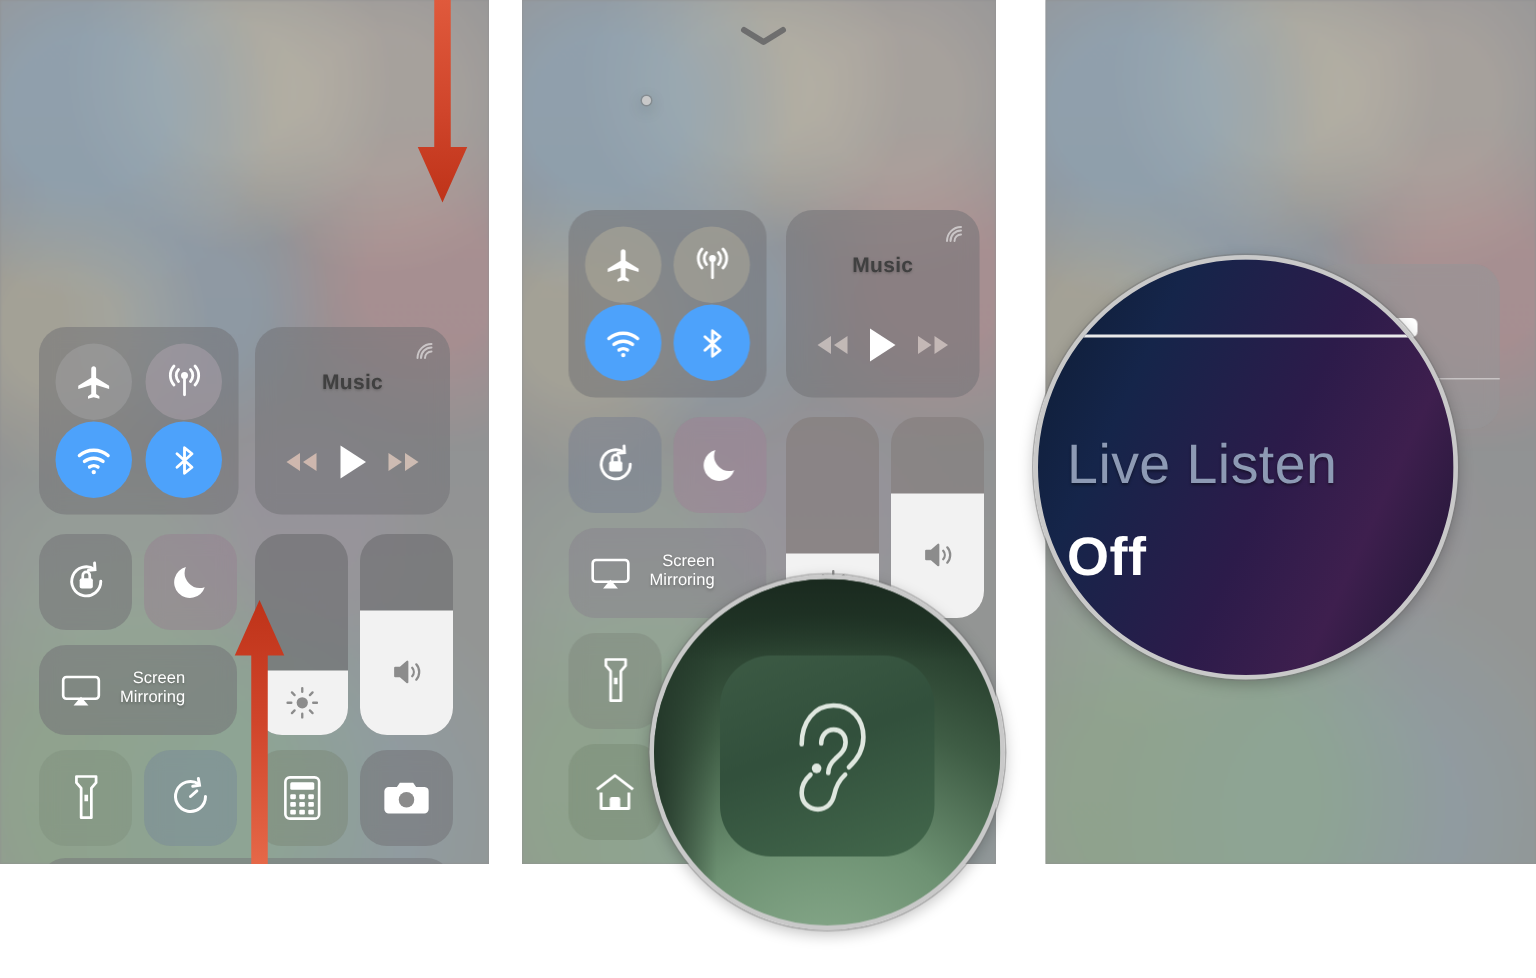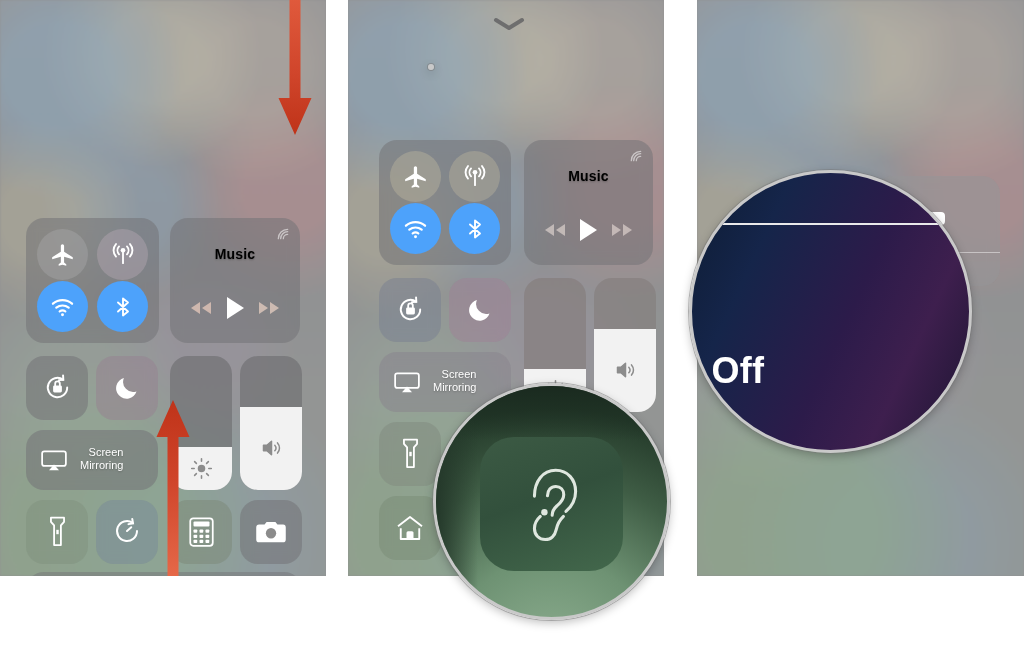--- a/index.html
+++ b/index.html
@@ -47,21 +47,21 @@
     border-radius: 50%;
     background: rgba(175,175,178,0.35);
     display: flex; align-items: center; justify-content: center;
     color: #fff;
   }
   .circ.on { background: #4da2fb; }
   .icon-svg { display:block; }
 
   .music-label {
     position: absolute; left: 0; right: 0; text-align: center;
-    color: #000000; font-weight: bold; letter-spacing: .2px;
+    color: #404040; font-weight: bold; letter-spacing: .2px;
     text-shadow: 0 1px 2px rgba(0,0,0,.25);
   }
   .music-ctrls {
     position: absolute; left: 0; right: 0;
     display: flex; align-items: center; justify-content: space-around;
   }
   .mirror-label {
     position:absolute; color:#fff; line-height:1.18;
     text-shadow: 0 1px 2px rgba(0,0,0,.25);
     text-align: right;
@@ -443,16 +443,17 @@
     <div class="dim"></div>
 
     <div class="tile" style="left:178px; top:176px; width:125px; height:110px; background: rgba(150,150,152,0.55);">
       <div style="position:absolute; left:40px; top:36px; width:30px; height:13px; border:2px solid #fff; border-radius:4px; background:#fff;"></div>
       <div style="position:absolute; left:22px; right:0; top:76px; height:1px; background:rgba(255,255,255,.45);"></div>
     </div>
   </div>
 
   <div class="bubble bubble-live" style="left:689px; top:170px; width:283px; height:283px;">
     <div class="topline"></div>
+    <div class="ll-title">Live Listen</div>
     <div class="ll-state">Off</div>
   </div>
 
 </div>
 
 </body></html>

